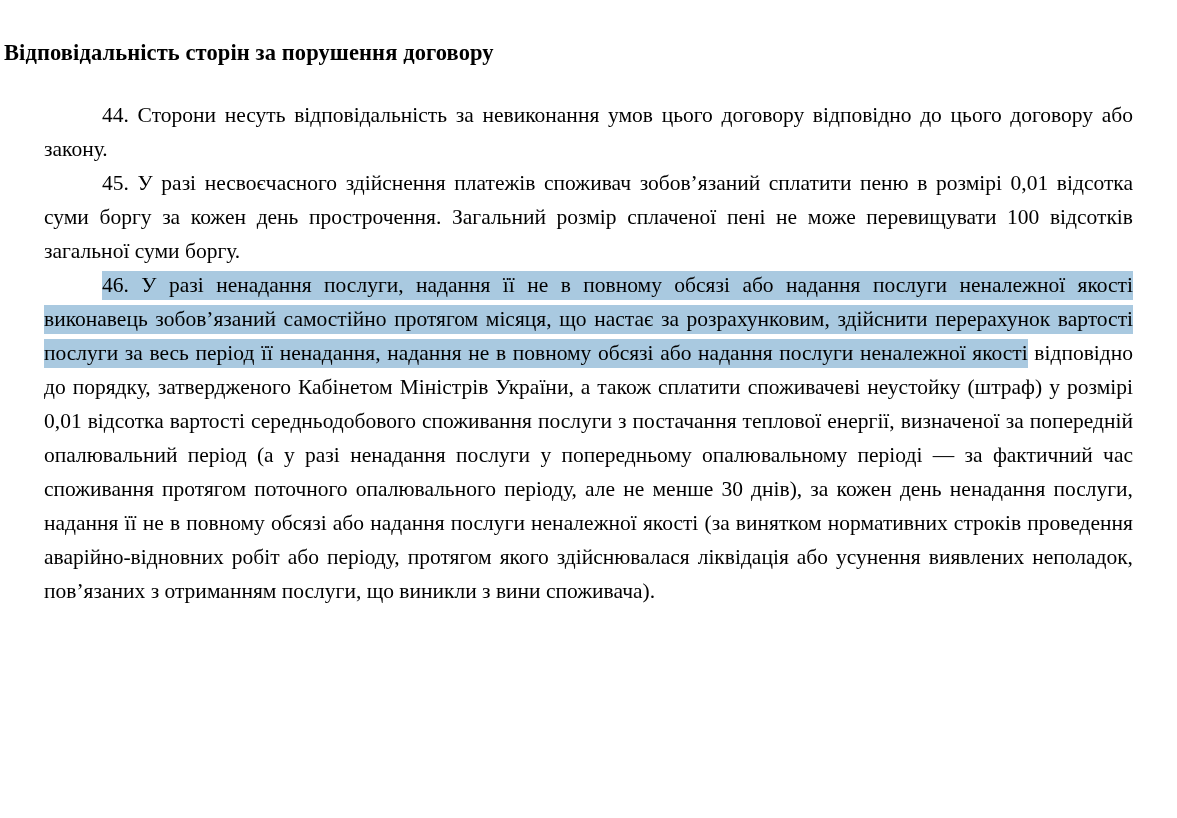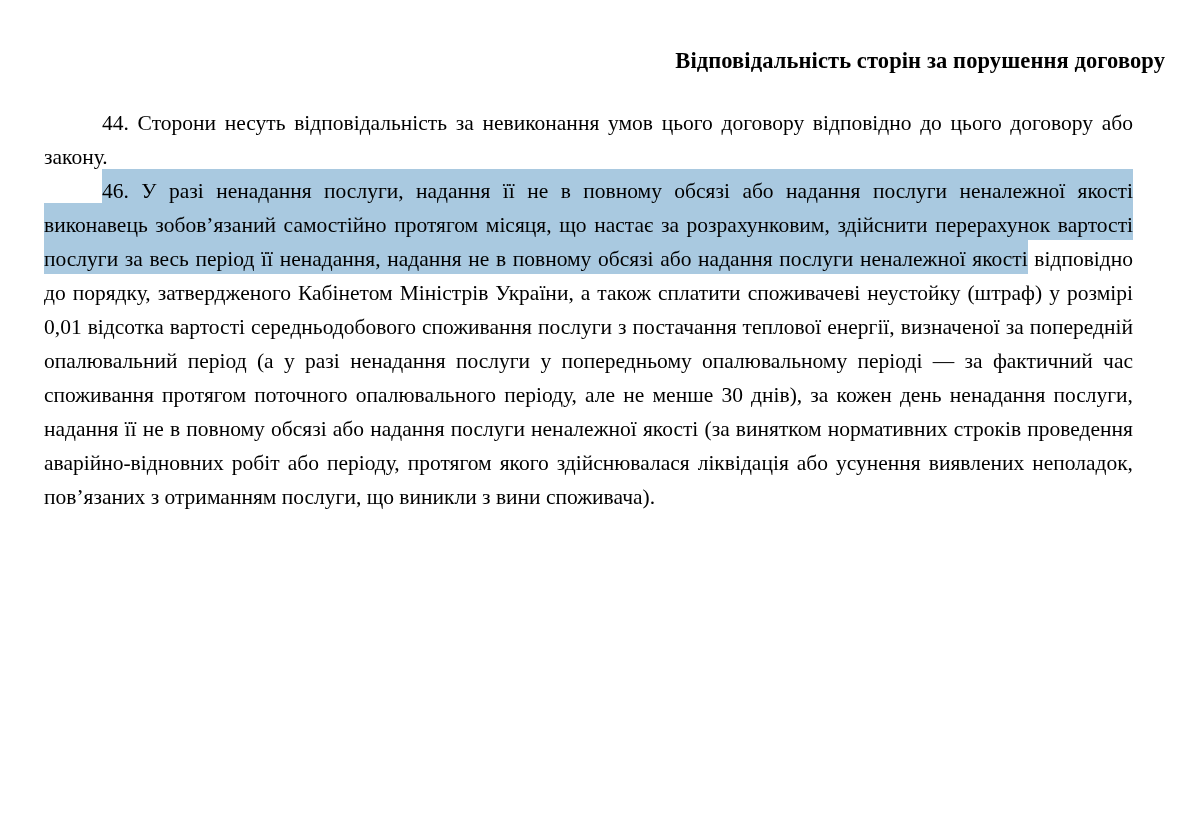--- a/index.html
+++ b/index.html
@@ -15,25 +15,25 @@
     overflow: hidden;
   }
   .page {
     position: relative;
     width: 1177px;
     height: 818px;
     box-sizing: border-box;
     padding: 0;
   }
   .doc-title {
-    text-align: right;
+    text-align: left;
     font-weight: bold;
     font-size: 22.5px;
     line-height: 1.2;
-    margin: 12px;
+    margin: 4px;
     padding-top: 35px;
     letter-spacing: 0.1px;
   }
   .body-block {
     margin-top: 32px;
     padding-left: 44px;
     padding-right: 44px;
   }
   p.para {
     margin: 0 0 0 0;
@@ -44,34 +44,35 @@
     -webkit-hyphens: none;
     hyphens: none;
   }
   p.para + p.para {
     margin-top: 0px;
   }
   .hl {
     background-color: #a9c9e0;
     box-decoration-break: clone;
     -webkit-box-decoration-break: clone;
-    padding-top: 10px;
+    padding-top: 2px;
     padding-bottom: 3px;
   }
 </style>
 </head>
 <body>
 
 <div class="page">
 
   <h1 class="doc-title">Відповідальність сторін за порушення договору</h1>
 
   <div class="body-block">
 
     <p class="para">44. Сторони несуть відповідальність за невиконання умов цього договору відповідно до цього договору або закону.</p>
 
+    <p class="para">45. У разі несвоєчасного здійснення платежів споживач зобов’язаний сплатити пеню в розмірі 0,01 відсотка суми боргу за кожен день прострочення. Загальний розмір сплаченої пені не може перевищувати 100 відсотків загальної суми боргу.</p>
 
 
 
     <p class="para"><span class="hl">46. У разі ненадання послуги, надання її не в повному обсязі або надання послуги неналежної якості виконавець зобов’язаний самостійно протягом місяця, що настає за розрахунковим, здійснити перерахунок вартості послуги за весь період її ненадання, надання не в повному обсязі або надання послуги неналежної якості</span><span> відповідно до порядку, затвердженого Кабінетом Міністрів України, а також сплатити споживачеві неустойку (штраф) у розмірі 0,01 відсотка вартості середньодобового споживання послуги з постачання теплової енергії, визначеної за попередній опалювальний період (а у разі ненадання послуги у попередньому опалювальному періоді — за фактичний час споживання протягом поточного опалювального періоду, але не менше 30 днів), за кожен день ненадання послуги, надання її не в повному обсязі або надання послуги неналежної якості (за винятком нормативних строків проведення аварійно-відновних робіт або періоду, протягом якого здійснювалася ліквідація або усунення виявлених неполадок, пов’язаних з отриманням послуги, що виникли з вини споживача).</span></p>
 
   </div>
 </div>
 
 </body></html>

